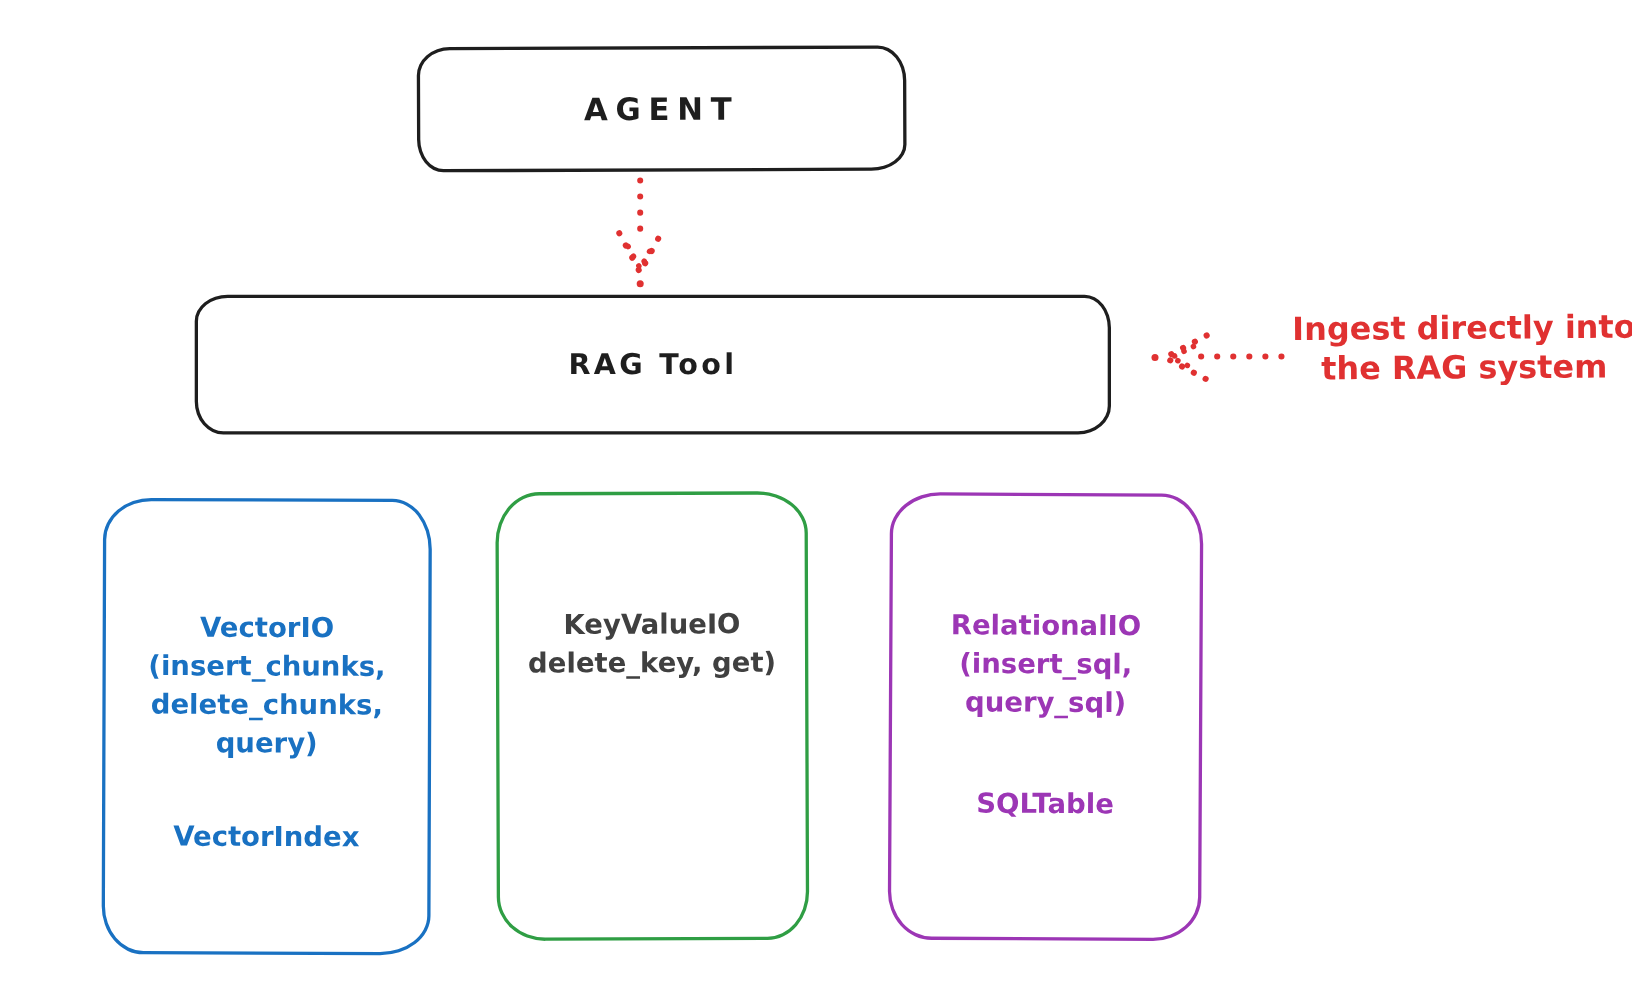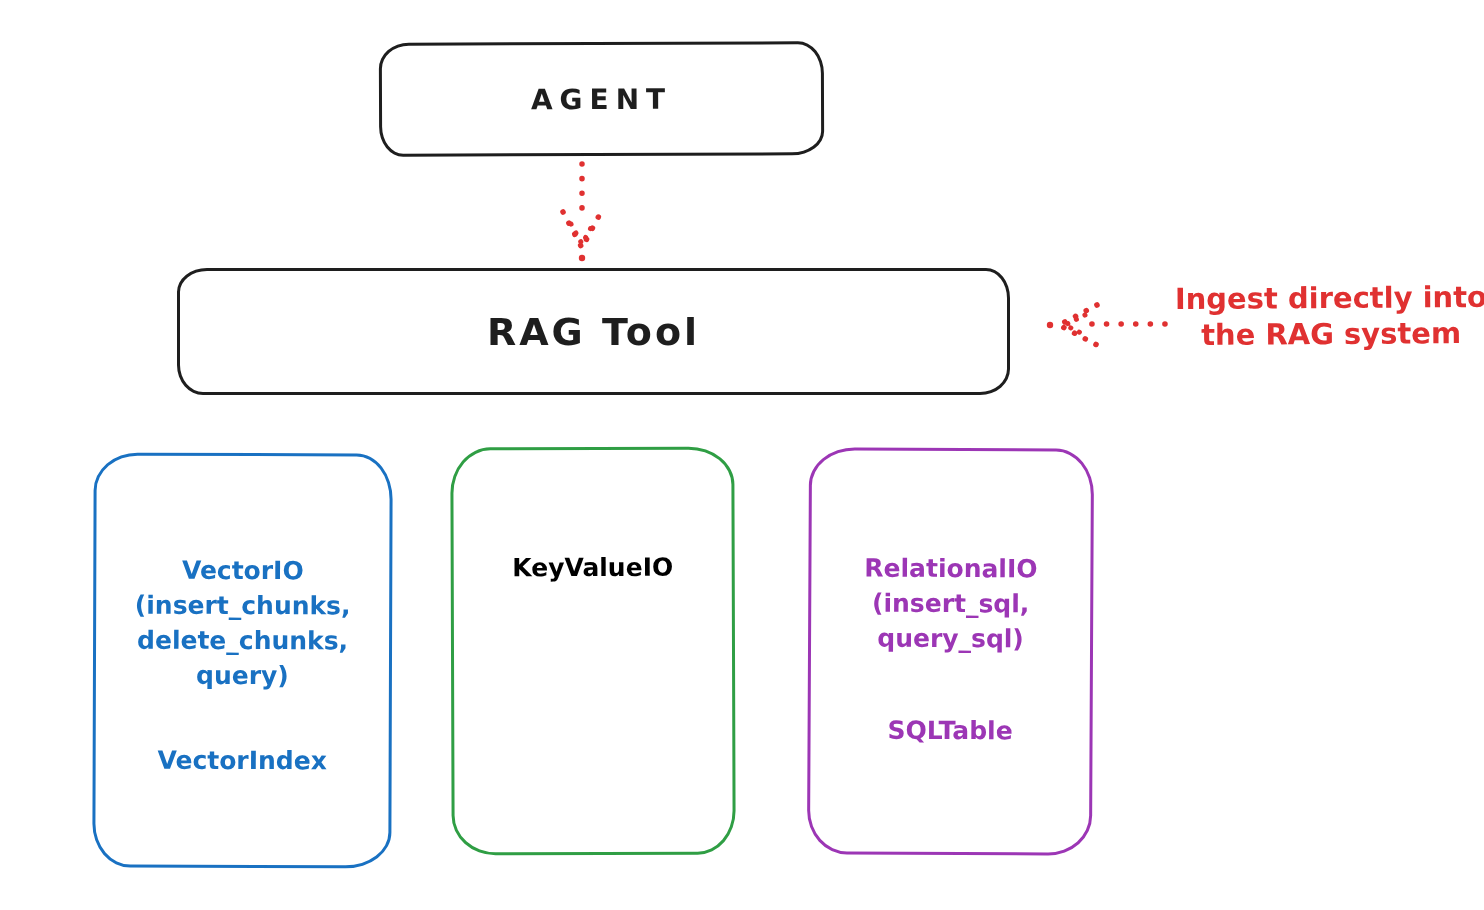--- a/index.html
+++ b/index.html
@@ -36,21 +36,21 @@
     font-weight: 600;
     letter-spacing: 7px;
     color: #1e1e1e;
   }
   .rag-box {
     left: 152px; top: 268px;
     width: 833px; height: 127px;
     border-radius: 30px 24px 30px 26px / 24px 30px 26px 30px;
   }
   .rag-label {
-    font-size: 38px;
+    font-size: 26px;
     font-weight: 600;
     letter-spacing: 3px;
     color: #1e1e1e;
   }
   .arrow-svg {
     position: absolute;
     overflow: visible;
   }
   .arrow-svg path, .arrow-svg circle {
     fill: none;
@@ -143,22 +143,23 @@
     <div style="color: rgb(25, 113, 194);">
       <div>VectorIO</div>
       <div>(insert_chunks,</div>
       <div>delete_chunks,</div>
       <div>query)</div>
       <div class="card-index">VectorIndex</div>
     </div>
   </div>
 
   <div class="card card-keyvalue" style="border-color: rgb(47, 158, 68);">
-    <div style="color: #000000;">
+    <div style="color: #404040;">
       <div>KeyValueIO</div>
+      <div>delete_key, get)</div>
     </div>
   </div>
 
   <div class="card card-relational" style="border-color: rgb(156, 54, 181);">
     <div style="color: rgb(156, 54, 181);">
       <div>RelationalIO</div>
       <div>(insert_sql,</div>
       <div>query_sql)</div>
       <div class="card-index">SQLTable</div>
     </div>

